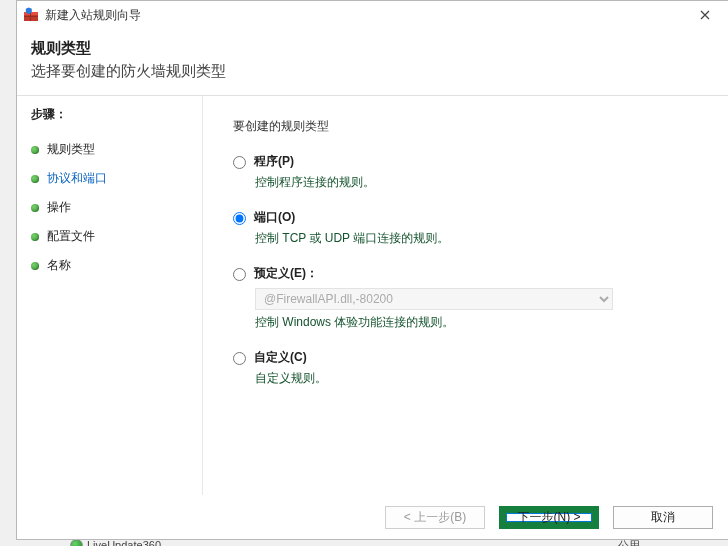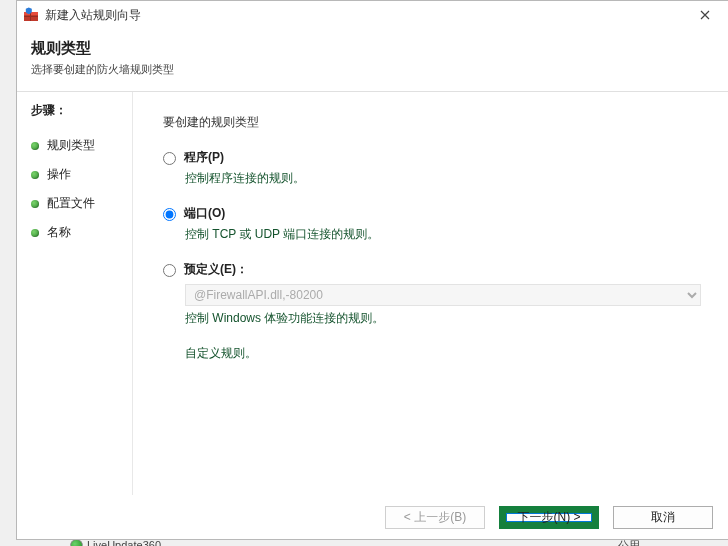--- a/index.html
+++ b/index.html
@@ -44,21 +44,21 @@
     padding: 10px 14px 14px 14px;
     border-bottom: 1px solid #e0e0e0;
   }
   .header h1 {
     margin: 0 0 4px 0;
     font-size: 15px;
     font-weight: 700;
     color: #222;
   }
   .header .sub {
-    font-size: 11px;
+    font-size: 15px;
     color: #444;
     font-family: Liberation Mono, monospace;
   }
   .body {
     flex: 1;
     display: flex;
     overflow: hidden;
   }
   .steps {
     width: 186px;
@@ -116,21 +116,21 @@
     color: #222;
   }
   .opt .desc {
     margin: 4px 0 0 22px;
     font-size: 12px;
     color: #14532d;
   }
   .opt select {
     display: block;
     margin: 6px 0 4px 22px;
-    width: 516px;
+    width: 358px;
     height: 22px;
     font-size: 12px;
     background: #f3f3f3;
     color: #888;
     border: 1px solid #d8d8d8;
     padding-left: 4px;
   }
   .opt select:disabled { color:#888; }
   .footer {
     height: 44px;
@@ -212,20 +212,24 @@
 
   <div class="body">
 
     <div class="steps">
       <div class="steps-title">步骤：</div>
       <ul>
         <li>
           <span class="bullet"></span>
           <span>规则类型</span>
         </li>
+        <li class="active">
+          <span class="bullet"></span>
+          <span>协议和端口</span>
+        </li>
         <li>
           <span class="bullet"></span>
           <span>操作</span>
         </li>
         <li>
           <span class="bullet"></span>
           <span>配置文件</span>
         </li>
         <li>
           <span class="bullet"></span>
@@ -258,20 +262,24 @@
           <input type="radio" name="ruletype" style="">
           <label>预定义(E)：</label>
         </div>
         <select disabled="">
           <option>@FirewallAPI.dll,-80200</option>
         </select>
         <div class="desc">控制 Windows 体验功能连接的规则。</div>
       </div>
 
       <div class="opt">
+        <div class="opt-row">
+          <input type="radio" name="ruletype" style="">
+          <label>自定义(C)</label>
+        </div>
         <div class="desc">自定义规则。</div>
       </div>
 
     </div>
   </div>
 
   <div class="footer">
     <button class="btn" disabled="">
       <span>&lt; 上一步(B)</span>
     </button>

